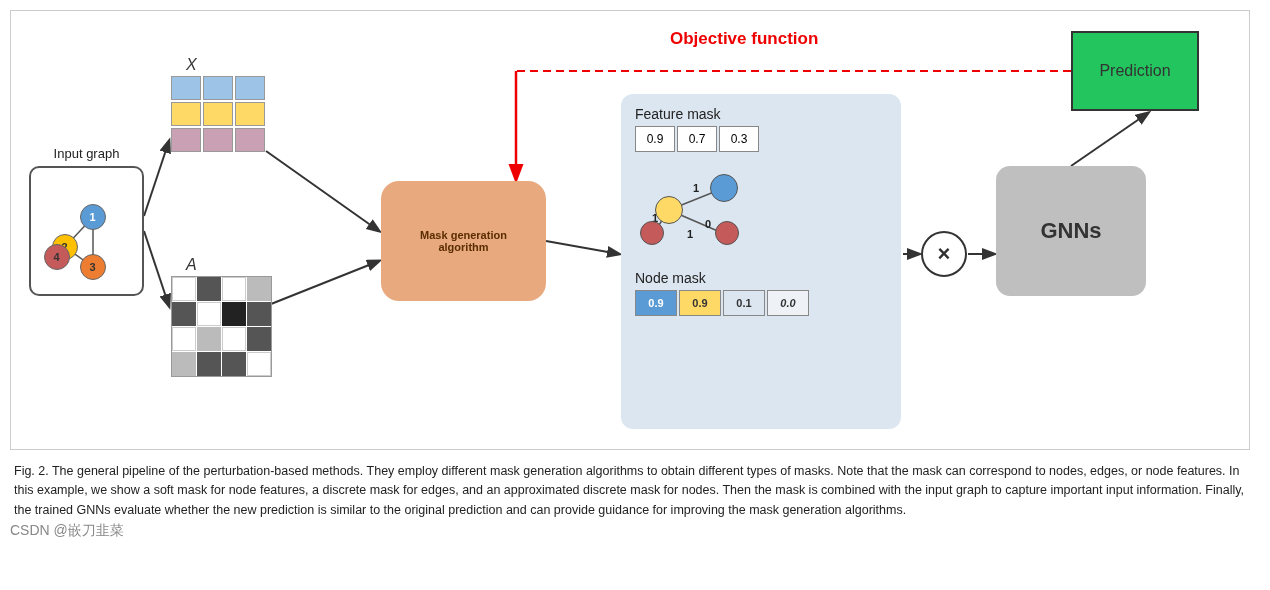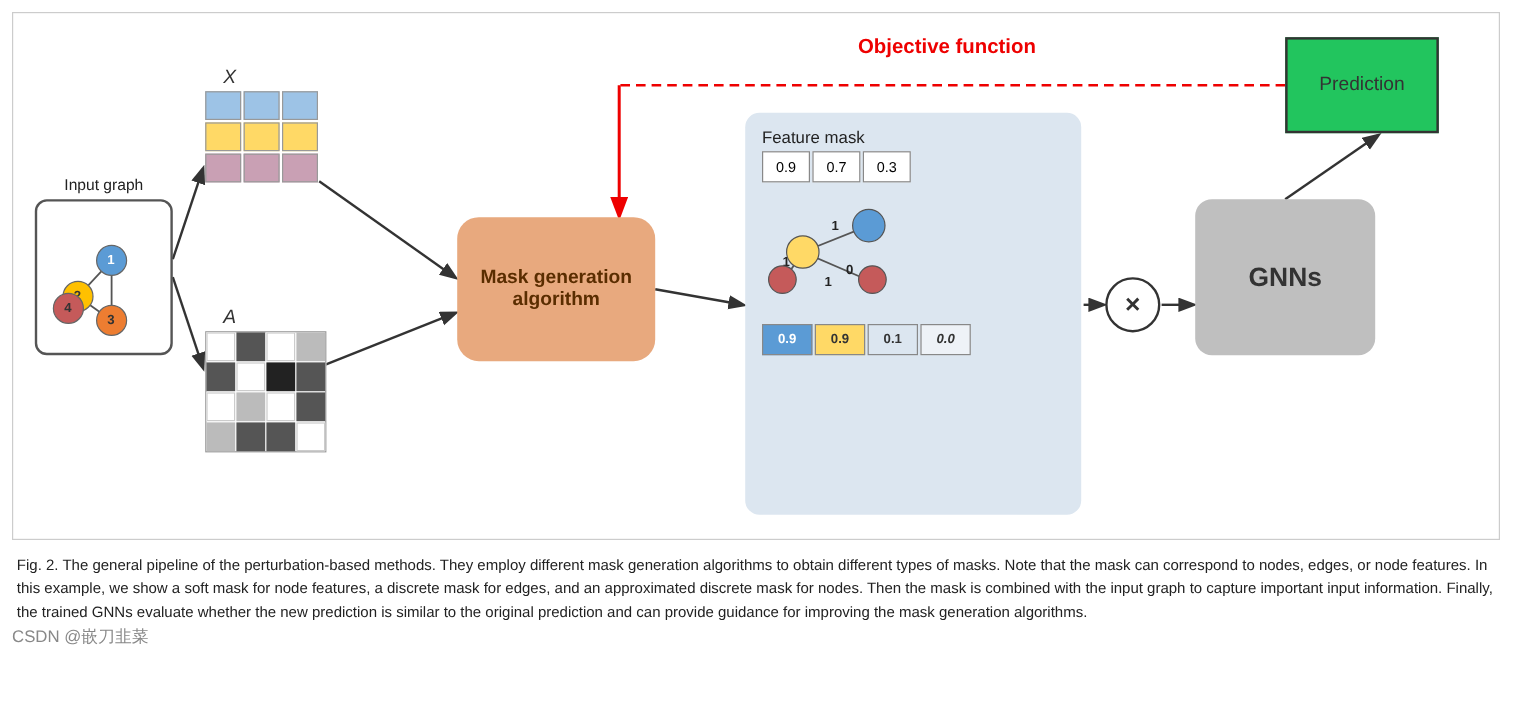--- a/index.html
+++ b/index.html
@@ -128,21 +128,21 @@
       left: 370px;
       top: 170px;
       width: 165px;
       height: 120px;
       background: #e8a97e;
       border-radius: 18px;
       display: flex;
       align-items: center;
       justify-content: center;
       text-align: center;
-      font-size: 16px;
+      font-size: 11px;
       font-weight: bold;
       color: #5a2d00;
       padding: 10px;
     }
 
     
     .masks-panel {
       position: absolute;
       left: 610px;
       top: 83px;
@@ -266,21 +266,21 @@
       align-items: center;
       justify-content: center;
       font-size: 16px;
       color: #333;
     }
 
     
     .objective-label {
       position: absolute;
       top: 18px;
-      left: 704px;
+      left: 659px;
       font-size: 17px;
       color: #e00;
       font-weight: bold;
     }
 
     
     .arrows-svg {
       position: absolute;
       top: 0; left: 0;
       width: 100%;
@@ -424,20 +424,21 @@
           <text x="52" y="72" font-size="11" fill="#222" font-weight="bold">1</text>
         </svg>
         <div class="e-node e-node-yellow"></div>
         <div class="e-node e-node-blue"></div>
         <div class="e-node e-node-pink1"></div>
         <div class="e-node e-node-pink2"></div>
       </div>
     </div>
 
     <div>
+      <div class="mask-section-title">Node mask</div>
       <div class="node-mask-cells">
         <div class="nm-cell nm-blue">0.9</div>
         <div class="nm-cell nm-yellow">0.9</div>
         <div class="nm-cell nm-light">0.1</div>
         <div class="nm-cell nm-lighter">0.0</div>
       </div>
     </div>
 
   </div>
 

